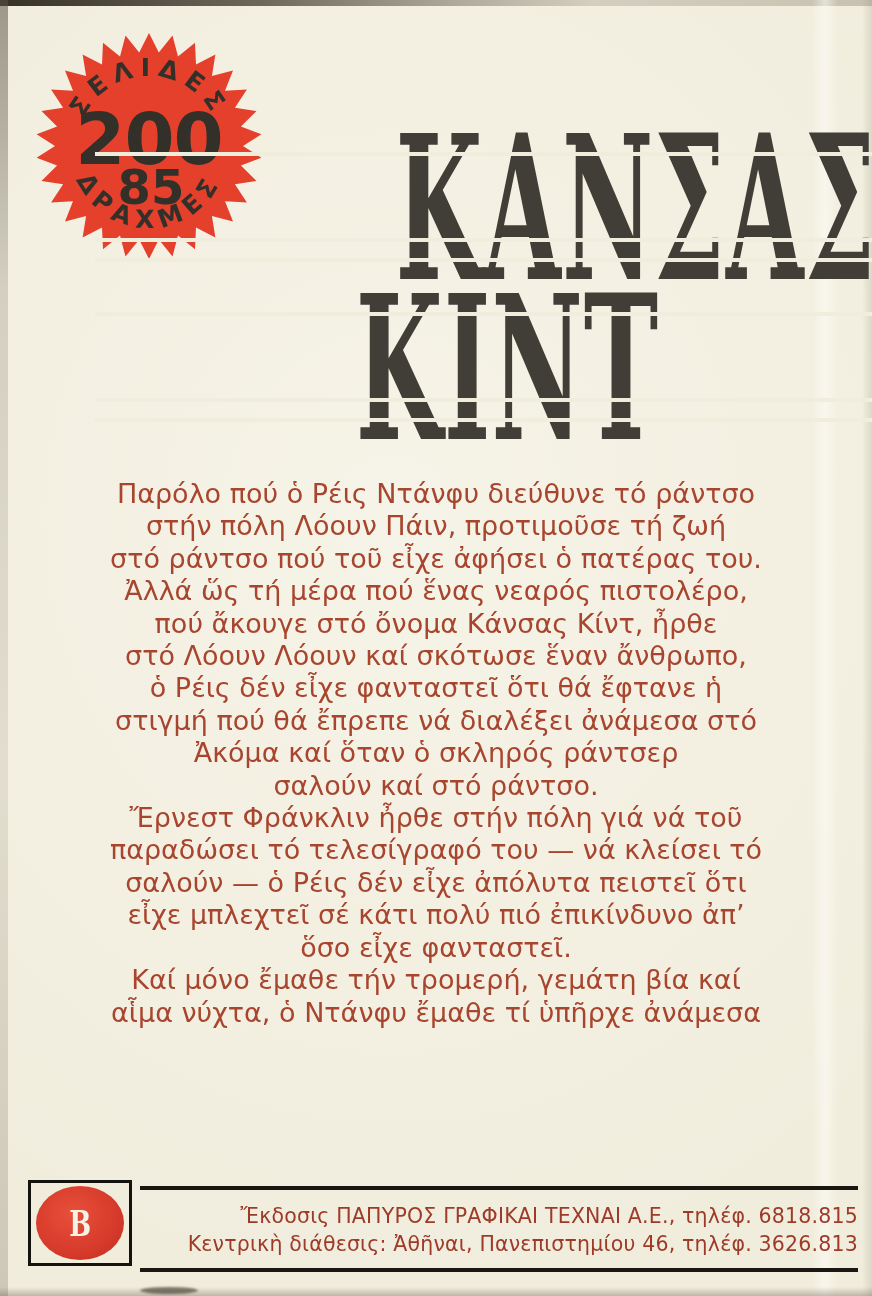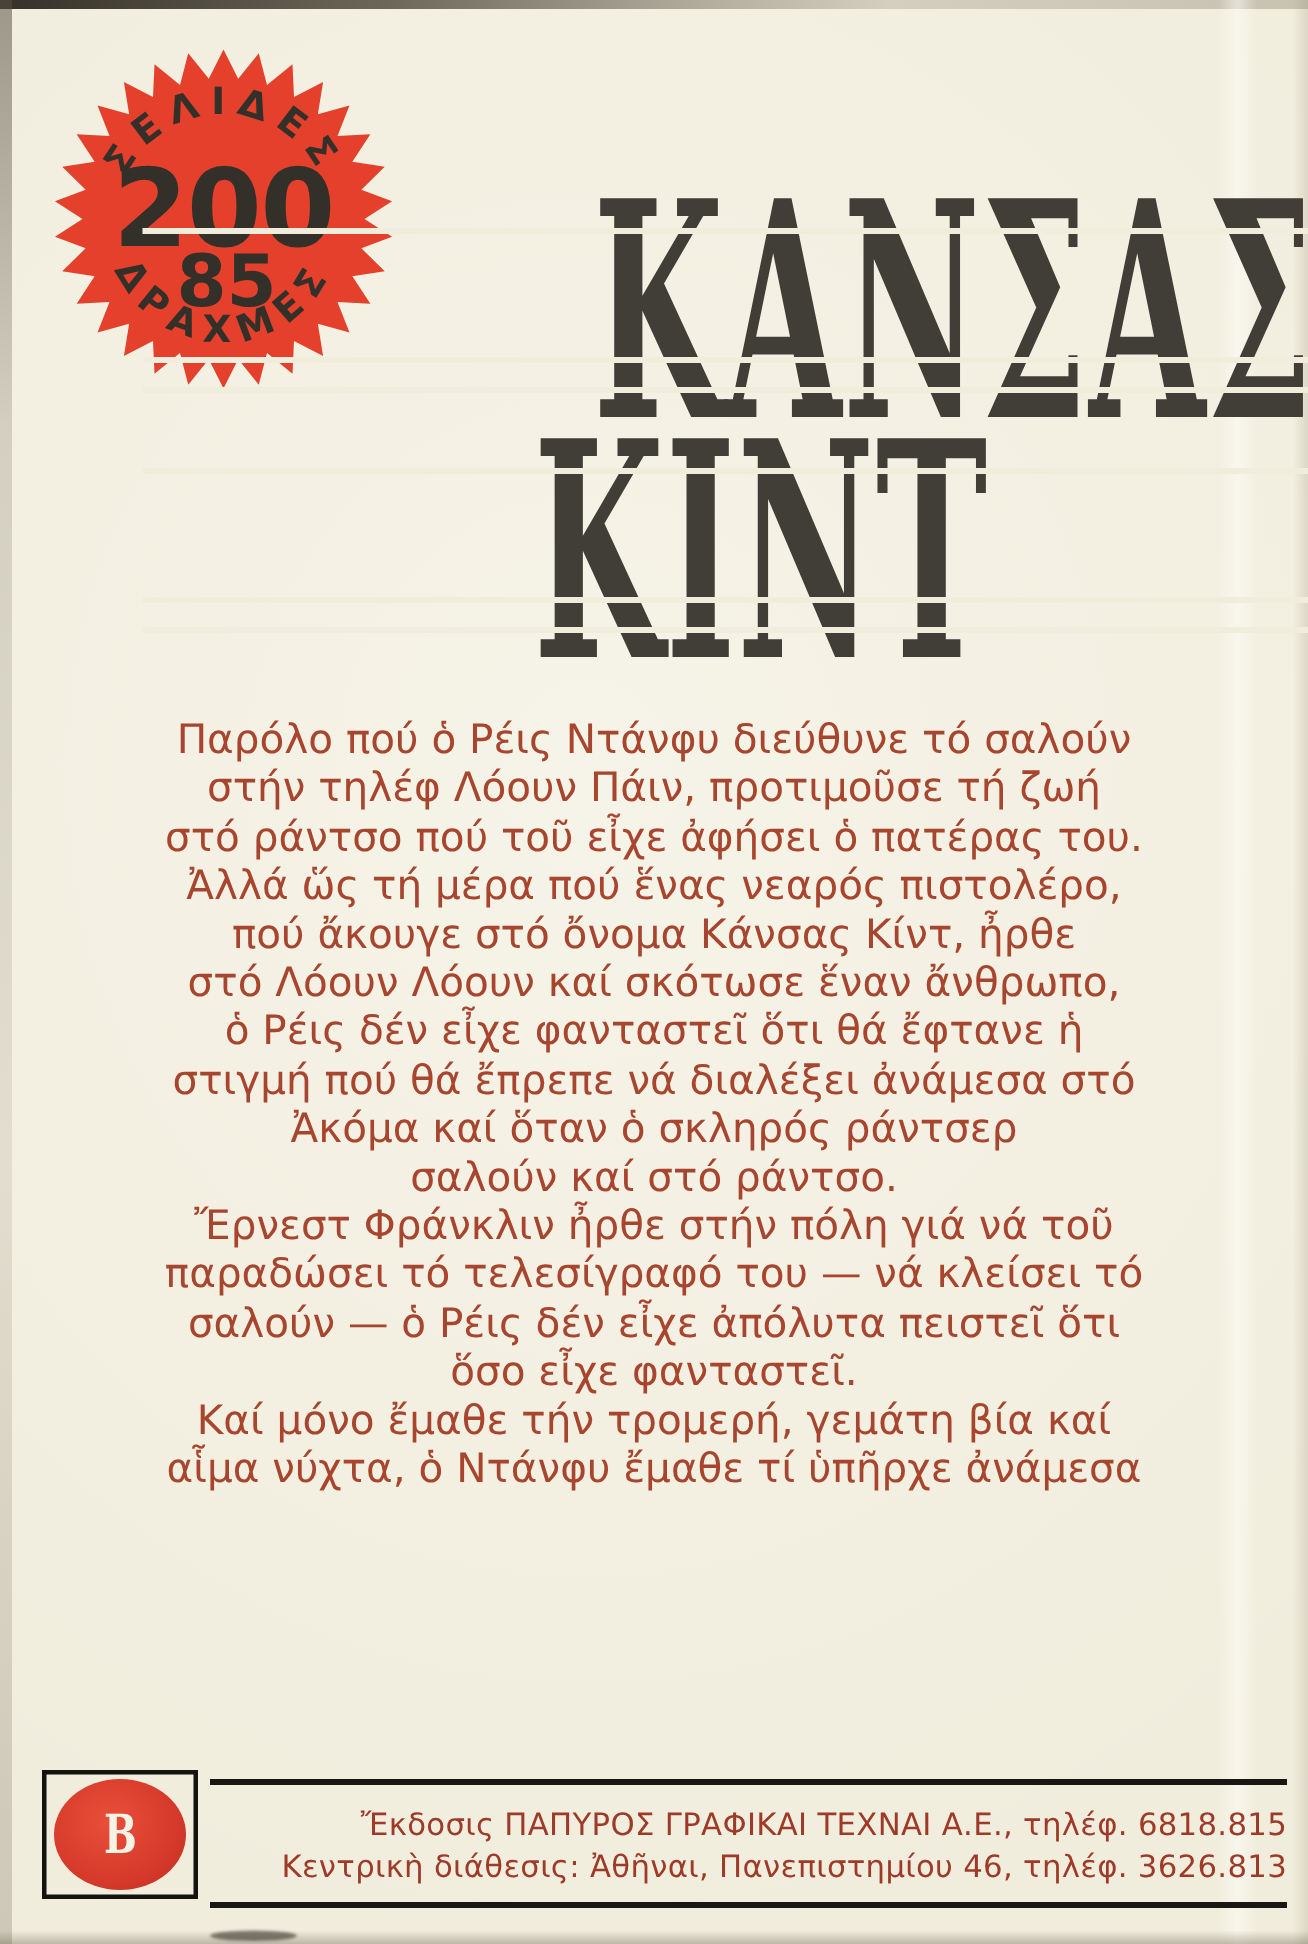--- a/index.html
+++ b/index.html
@@ -135,33 +135,34 @@
     </div>
     <div class="title-line l2">
       <span class="title-text">ΚΙΝΤ</span>
       <i class="cut c1"></i>
       <i class="cut c2"></i>
       <i class="cut c3"></i>
     </div>
   </div>
 
   <div class="blurb" id="blurb">
-      <div class="blurb-line">Παρόλο πού ὁ Ρέις Ντάνφυ διεύθυνε τό σαλούν</div>
-      <div class="blurb-line">στήν τηλέφ Λόουν Πάιν, προτιμοῦσε τή ζωή</div>
+      <div class="blurb-line">Παρόλο πού ὁ Ρέις Ντάνφυ διεύθυνε τό ράντσο</div>
+      <div class="blurb-line">στήν πόλη Λόουν Πάιν, προτιμοῦσε τή ζωή</div>
       <div class="blurb-line">στό ράντσο πού τοῦ εἶχε ἀφήσει ὁ πατέρας του.</div>
       <div class="blurb-line">Ἀλλά ὥς τή μέρα πού ἕνας νεαρός πιστολέρο,</div>
       <div class="blurb-line">πού ἄκουγε στό ὄνομα Κάνσας Κίντ, ἦρθε</div>
       <div class="blurb-line">στό Λόουν Λόουν καί σκότωσε ἕναν ἄνθρωπο,</div>
       <div class="blurb-line">ὁ Ρέις δέν εἶχε φανταστεῖ ὅτι θά ἔφτανε ἡ</div>
       <div class="blurb-line">στιγμή πού θά ἔπρεπε νά διαλέξει ἀνάμεσα στό</div>
       <div class="blurb-line">Ἀκόμα καί ὅταν ὁ σκληρός ράντσερ</div>
       <div class="blurb-line">σαλούν καί στό ράντσο.</div>
       <div class="blurb-line">Ἔρνεστ Φράνκλιν ἦρθε στήν πόλη γιά νά τοῦ</div>
       <div class="blurb-line">παραδώσει τό τελεσίγραφό του — νά κλείσει τό</div>
       <div class="blurb-line">σαλούν — ὁ Ρέις δέν εἶχε ἀπόλυτα πειστεῖ ὅτι</div>
+      <div class="blurb-line">εἶχε μπλεχτεῖ σέ κάτι πολύ πιό ἐπικίνδυνο ἀπ’</div>
       <div class="blurb-line">ὅσο εἶχε φανταστεῖ.</div>
       <div class="blurb-line">Καί μόνο ἔμαθε τήν τρομερή, γεμάτη βία καί</div>
       <div class="blurb-line">αἷμα νύχτα, ὁ Ντάνφυ ἔμαθε τί ὑπῆρχε ἀνάμεσα</div>
     </div>
 
   <div class="logo-box">
     <div class="logo-circle">
       <span class="logo-letter">B</span>
     </div>
   </div>

